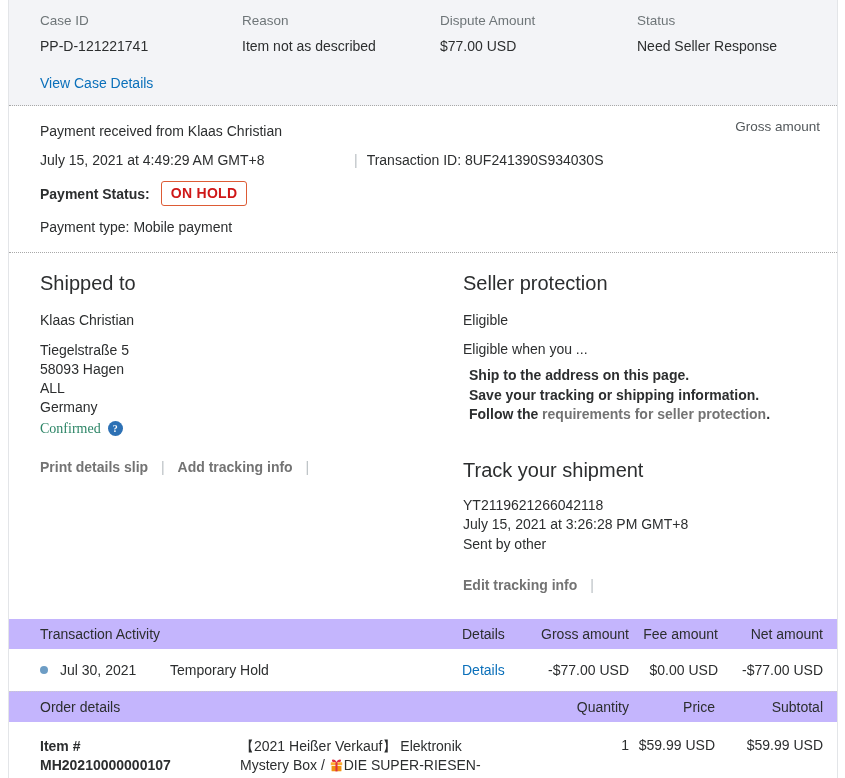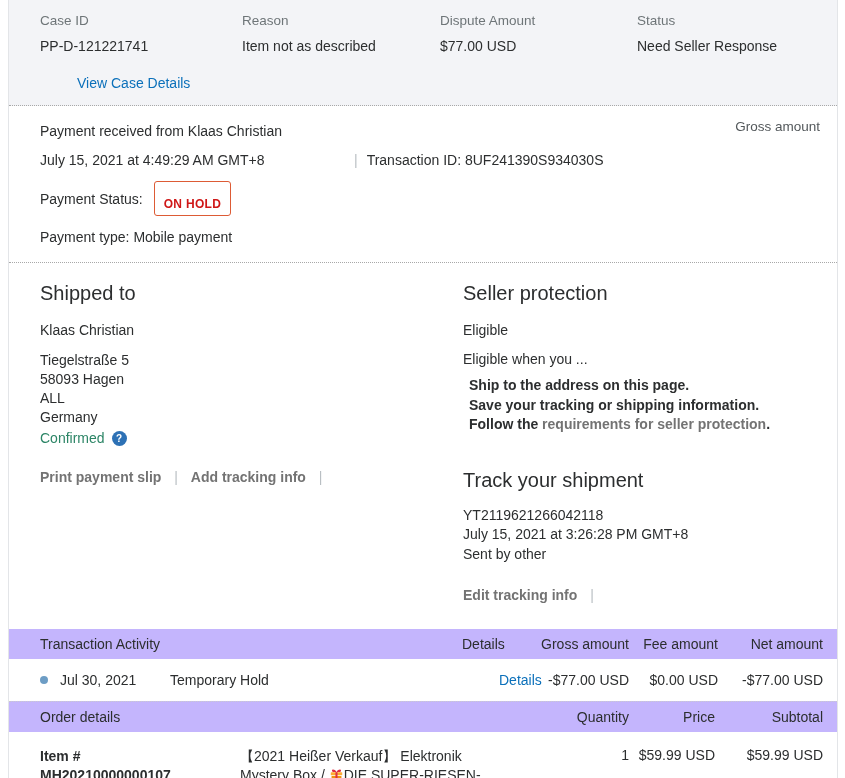--- a/index.html
+++ b/index.html
@@ -14,21 +14,21 @@
   }
   .page {
     margin-left: 8px;
     width: 830px;
     min-height: 778px;
     border-left: 1px solid #e3e5e8;
     border-right: 1px solid #e3e5e8;
     background: #ffffff;
   }
   a { text-decoration: none; }
-  .link { color: #0b70ba; cursor: pointer; margin-left: 37px; }
+  .link { color: #0b70ba; cursor: pointer; }
   .link-bold { color: #737373; font-weight: bold; cursor: pointer; }
   .pipe { color: #b9bfc3; margin: 0 9px; font-weight: normal; }
 
   
   .banner {
     background: #f3f4f7;
     border-bottom: 1px dotted #a8a8a8;
     padding: 13px 14px 14px 31px;
   }
   .banner-grid { display: grid; grid-template-columns: 202px 198px 197px 1fr; }
@@ -41,42 +41,42 @@
     position: relative;
     padding: 17px 14px 17px 31px;
     border-bottom: 1px dotted #a8a8a8;
   }
   .pay-line { margin-top: 13px; display: flex; align-items: center; }
   .pay-line:first-child { margin-top: 0; }
   .date-span { width: 305px; }
   .gross-block { position: absolute; top: 13px; right: 17px; text-align: right; }
   .gross-label { font-size: 13.5px; color: #53585b; }
   .gross-amount { margin-top: 5px; font-size: 28px; font-weight: bold; color: #04182e; letter-spacing: -0.3px; }
-  .status-label { font-weight: normal; }
+  .status-label { font-weight: bold; }
   .hold-badge {
     display: inline-block;
     margin-left: 11px;
     border: 1px solid #dd5b35;
     border-radius: 3px;
     color: #cf1717;
-    font-size: 12px;
+    font-size: 14px;
     font-weight: bold;
-    padding: 15px 9px 4px;
+    padding: 3px 9px 4px;
     letter-spacing: 0.3px;
     background: #ffffff;
   }
 
   
   .ship-section { display: flex; padding: 19px 14px 26px 31px; }
   .left-col { width: 423px; }
   .right-col { flex: 1; }
   .sec-title { font-size: 20px; color: #2c2e2f; }
   .ship-name { margin-top: 17px; }
   .addr { margin-top: 13px; line-height: 19px; }
-  .confirmed-row { display: flex; align-items: center; margin-top: 2px; }
+  .confirmed-row { display: flex; align-items: center; margin-top: 2px; font-family: Liberation Serif, serif; }
   .confirmed-text { color: #2c8566; }
   .help-icon {
     display: inline-flex; align-items: center; justify-content: center;
     width: 15px; height: 15px; border-radius: 50%;
     background: #2d71b5; color: #ffffff;
     font-size: 10px; font-weight: bold;
     margin-left: 7px; cursor: pointer;
   }
   .links-row { margin-top: 21px; }
   .elig { margin-top: 17px; }
@@ -162,21 +162,21 @@
         <div>Tiegelstraße 5</div>
         <div>58093 Hagen</div>
         <div>ALL</div>
         <div>Germany</div>
         <div class="confirmed-row">
           <span class="confirmed-text">Confirmed</span>
           <span class="help-icon">?</span>
         </div>
       </div>
       <div class="links-row">
-        <a class="link-bold">Print payment slip</a>
+        <a class="link-bold">Print details slip</a>
         <span class="pipe">|</span>
         <a class="link-bold">Add tracking info</a>
         <span class="pipe">|</span>
       </div>
     </div>
     <div class="right-col">
       <div class="sec-title">Seller protection</div>
       <div class="elig">Eligible</div>
       <div class="elig-when">Eligible when you ...</div>
       <div class="req-list">

